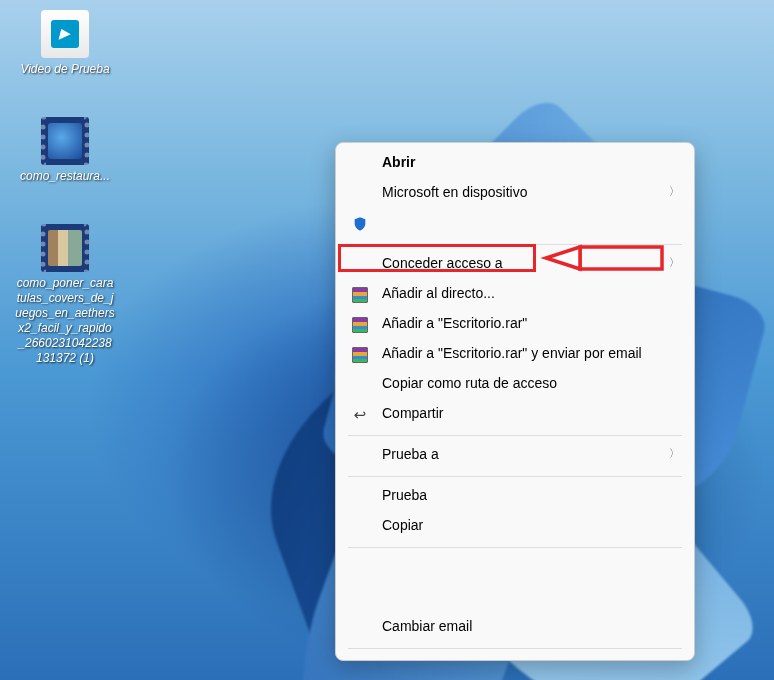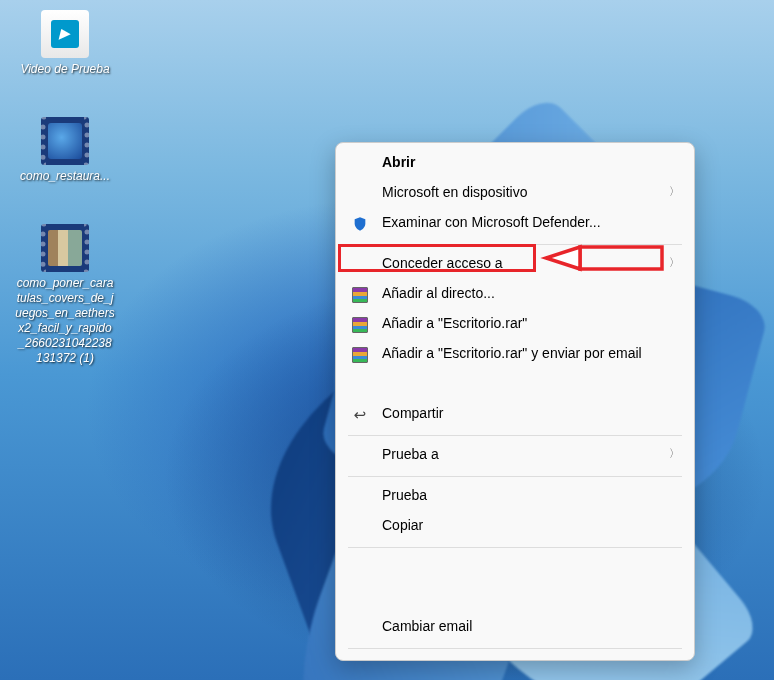--- a/index.html
+++ b/index.html
@@ -180,21 +180,20 @@
     <span class="menu-label">Microsoft en dispositivo</span>
     <span class="submenu-arrow">〉</span>
   </div>
 
   <div class="menu-item">
     <span class="menu-icon shield-icon">
       <svg viewBox="0 0 24 24">
           <path fill="#1f6fd0" d="M12 2 L20 5 V11 C20 16 16.5 20.5 12 22 C7.5 20.5 4 16 4 11 V5 Z"></path>
         </svg>
     </span>
-    <span class="menu-label">Examinar con Microsoft Defender...</span>
   </div>
 
   <div class="separator"></div>
 
   <div class="menu-item">
     <span class="menu-icon"></span>
     <span class="menu-label">Conceder acceso a</span>
     <span class="submenu-arrow">〉</span>
   </div>
 
@@ -215,20 +214,21 @@
 
   <div class="menu-item">
     <span class="menu-icon">
         <span class="winrar-icon"></span>
       </span>
     <span class="menu-label">Añadir a "Escritorio.rar" y enviar por email</span>
   </div>
 
   <div class="menu-item">
     <span class="menu-icon"></span>
+    <span class="menu-label">Copiar como ruta de acceso</span>
   </div>
 
   <div class="menu-item">
     <span class="menu-icon share-icon">↪</span>
     <span class="menu-label">Compartir</span>
   </div>
 
   <div class="separator"></div>
 
   <div class="menu-item">

